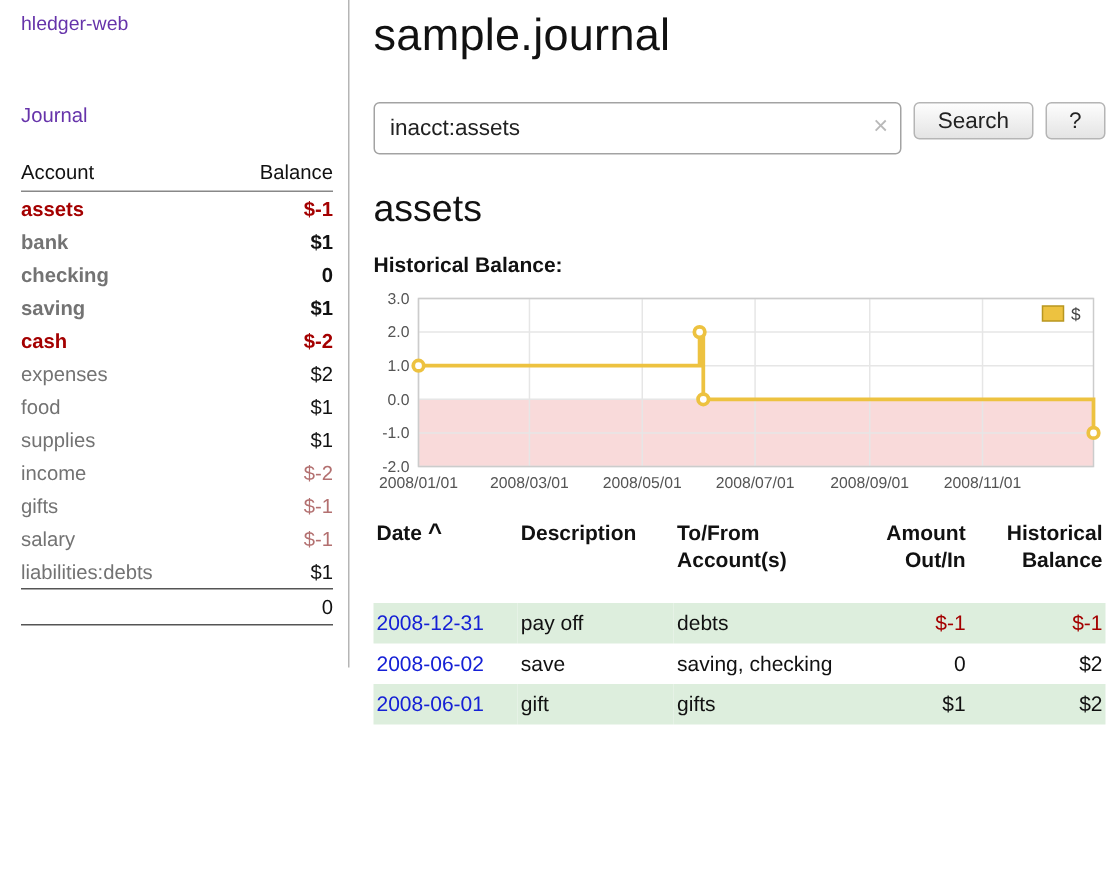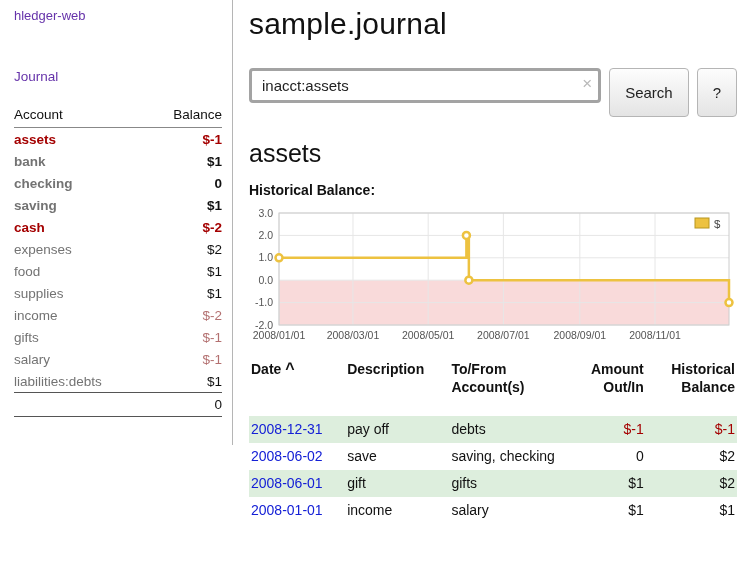--- a/index.html
+++ b/index.html
@@ -43,30 +43,30 @@
   
   .main { flex:1; padding:0 6px 0 16px; }
   h1 {
     font-size:30px; font-weight:500; line-height:36px;
     margin:6px 0 26px 0; letter-spacing:0.2px;
   }
   .searchrow { display:flex; gap:8px; margin:0 0 8px 0; }
   .searchbox { position:relative; flex:1; }
   .searchbox input {
     width:100%; height:35px;
-    border:3px solid #a3a3a3; border-radius:4px;
+    border:1px solid #a3a3a3; border-radius:4px;
     padding:6px 28px 6px 10px;
     font-size:15px; font-family:inherit; color:#222;
   }
   .clear-x {
     position:absolute; right:9px; top:6px;
     color:#b9b9b9; font-size:17px; line-height:20px;
   }
   .btn {
-    height:49px; padding:0 15px;
+    height:25px; padding:0 15px;
     background:linear-gradient(#fdfdfd,#e4e4e4);
     border:1px solid #b5b5b5; border-radius:4px;
     font-size:15px; font-family:inherit; color:#222; cursor:pointer;
   }
   h2 { font-size:25px; font-weight:500; margin:22px 0 14px 0; }
   .chart-heading { font-weight:bold; font-size:14px; margin:14px 0 10px 0; }
   .chart svg { display:block; }
 
   
   .register {
@@ -251,23 +251,16 @@
           <td class="t-r">0</td>
           <td class="t-r">$2</td>
         </tr>
         <tr>
           <td class="date"><a>2008-06-01</a></td>
           <td>gift</td>
           <td>gifts</td>
           <td class="t-r">$1</td>
           <td class="t-r">$2</td>
         </tr>
-        <tr>
-          <td class="date"><a>2008-01-01</a></td>
-          <td>income</td>
-          <td>salary</td>
-          <td class="t-r">$1</td>
-          <td class="t-r">$1</td>
-        </tr>
       </tbody>
     </table>
   </main>
 </div>
 
 </body></html>

